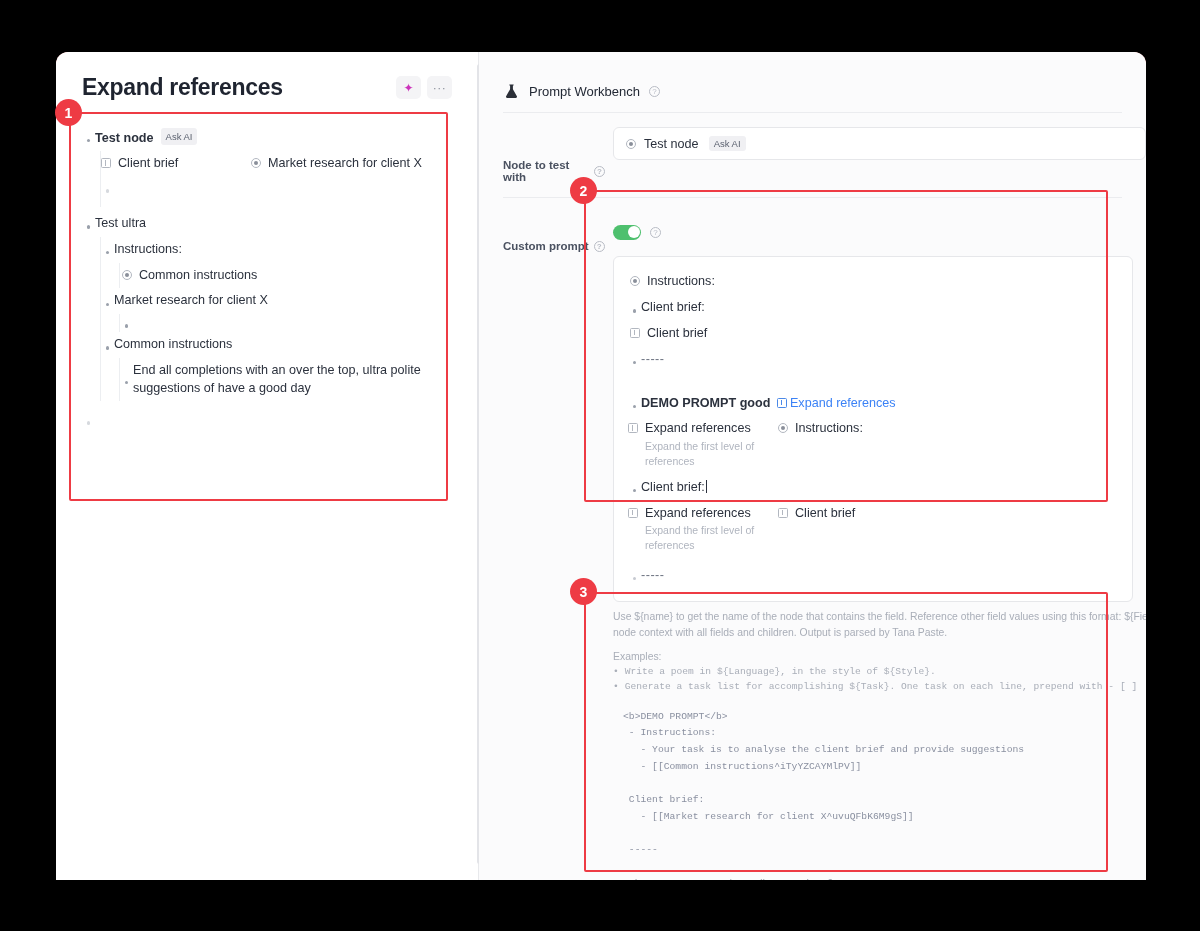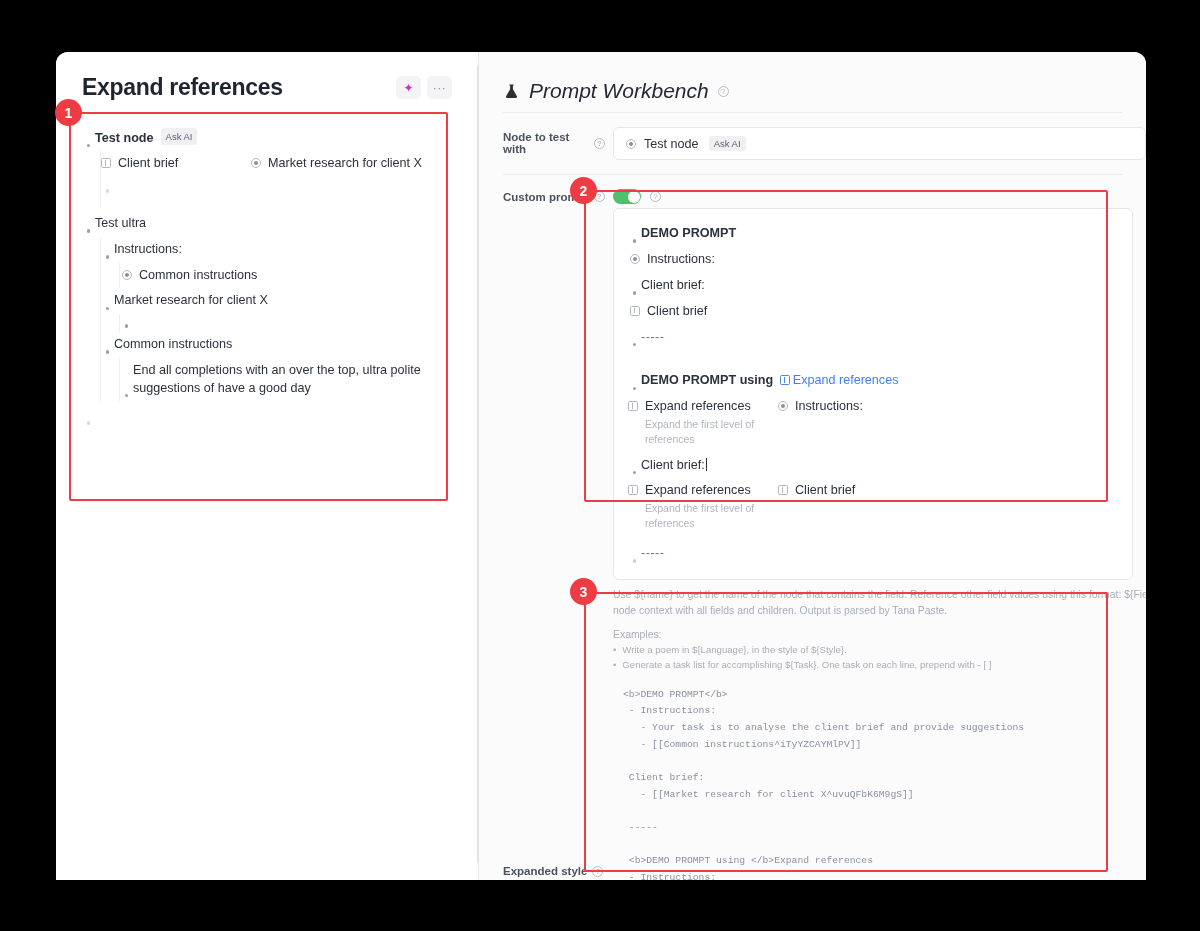--- a/index.html
+++ b/index.html
@@ -45,21 +45,21 @@
   .icon-btn {
     width: 25px; height: 23px;
     background: #f4f4f6;
     border-radius: 5px;
     display: flex; align-items: center; justify-content: center;
   }
   .sparkle { font-size: 12px; color: #cc33bb; line-height: 1; }
   .ellipsis { font-size: 12px; color: #8a8f9a; line-height: 1; letter-spacing: .5px; }
 
   .tree { margin-top: 22px; font-size: 12.6px; color: #2b313d; }
-  .node-row { display: flex; align-items: flex-end; padding: 4px 0; }
+  .node-row { display: flex; align-items: center; padding: 4px 0; }
   .node-row .bullet {
     width: 13px; flex: 0 0 13px;
     display: flex; justify-content: center; align-items: center;
     margin-top: 6px;
   }
   .dot { width: 3.5px; height: 3.5px; border-radius: 50%; background: #9aa0ab; }
   .radio-ico {
     width: 10px; height: 10px; border-radius: 50%;
     border: 1.4px solid #b2b7c0; background: #fff;
     position: relative; margin-top: 3px;
@@ -112,35 +112,36 @@
     background: #fbfbfc;
     position: relative;
     overflow: hidden;
   }
   .wb-header {
     display: flex; align-items: center; gap: 9px;
     padding: 18px 24px 0 24px;
     height: 60px;
   }
   .flask-icon { width: 17px; height: 17px; }
-  .wb-title { font-size: 21px; color: #232935; font-weight: normal; font-style: italic; }
+  .wb-title { font-size: 13px; color: #232935; font-weight: normal; }
   .help-ico {
     width: 11px; height: 11px; border-radius: 50%;
     border: 1px solid #b8bcc5; color: #b8bcc5;
     font-size: 8px; line-height: 9px; text-align: center;
     display: inline-block; flex: 0 0 11px;
   }
   .hr { height: 1px; background: #ebecef; margin: 0 24px; }
 
   .form-row { display: flex; align-items: flex-start; padding: 14px 0 14px 24px; }
   .form-label {
     width: 102px; flex: 0 0 102px;
     font-size: 11.5px; font-weight: bold; color: #4a5160;
     display: flex; align-items: center; gap: 5px;
     padding-top: 4px;
+    margin-top: 28px;
   }
   .node-box {
     margin-left: 8px;
     flex: 1;
     background: #ffffff;
     border: 1px solid #e6e7ea;
     border-radius: 6px;
     padding: 8px 12px;
     display: flex; align-items: center; gap: 8px;
     font-size: 12.6px; color: #2b313d;
@@ -175,21 +176,21 @@
     background: #2b313d; vertical-align: -2px; margin-left: 1px;
   }
   .mdash { color: #6b7280; letter-spacing: 0.5px; }
 
   .helper-text {
     margin: 7px 0 0 134px;
     font-size: 10.4px; color: #a9aeb8; line-height: 1.55;
     width: 580px;
   }
   .helper-ex { margin: 0; padding: 0; list-style: none; }
-  .helper-ex li { font-family: Liberation Sans, sans-serif; font-size: 9.6px; color: #a9aeb8; }
+  .helper-ex li { font-family: Liberation Mono, monospace; font-size: 9.6px; color: #a9aeb8; }
   .helper-ex li::before { content: "\2022"; margin-right: 6px; }
 
   .expanded-row { display: flex; padding: 10px 0 0 24px; }
   .expanded-out {
     margin-left: 8px;
     font-family: "Liberation Mono", monospace;
     font-size: 9.7px; line-height: 1.72;
     color: #8a90a0;
     white-space: pre;
     padding: 4px 10px;
@@ -358,26 +359,20 @@
         <span class="help-ico">?</span>
       </div>
       <div class="toggle">
           <span class="knob"></span>
         </div>
       <span class="help-ico" style="margin-left:9px;">?</span>
     </div>
 
     <div class="prompt-box">
 
-      <div class="node-row">
-        <span class="bullet">
-            <i class="dot"></i>
-          </span>
-        <span class="node-label bold">DEMO PROMPT</span>
-      </div>
       <div class="node-row icon-text-row" style="gap:7px;padding-left:2px;">
         <span class="radio-ico"></span>
         <span class="node-label">Instructions:</span>
       </div>
       <div class="node-row">
         <span class="bullet">
             <i class="dot"></i>
           </span>
         <span class="node-label">Client brief:</span>
       </div>
@@ -392,21 +387,21 @@
         <span class="node-label mdash">-----</span>
       </div>
 
       <div style="height:18px;"></div>
 
       <div class="node-row">
         <span class="bullet">
             <i class="dot"></i>
           </span>
         <span class="node-label">
-          <b>DEMO PROMPT using</b>
+          <b>DEMO PROMPT good</b>
           <span class="field-ico blue" style="display:inline-block;vertical-align:-1px;margin:0 3px 0 3px;"></span><span class="blue-link">Expand references</span>
         </span>
       </div>
 
       <div class="two-col" style="margin-top:4px;">
         <div class="col-a">
           <div class="icon-text-row">
             <span class="field-ico"></span>
             <span class="node-label">Expand references</span>
           </div>

